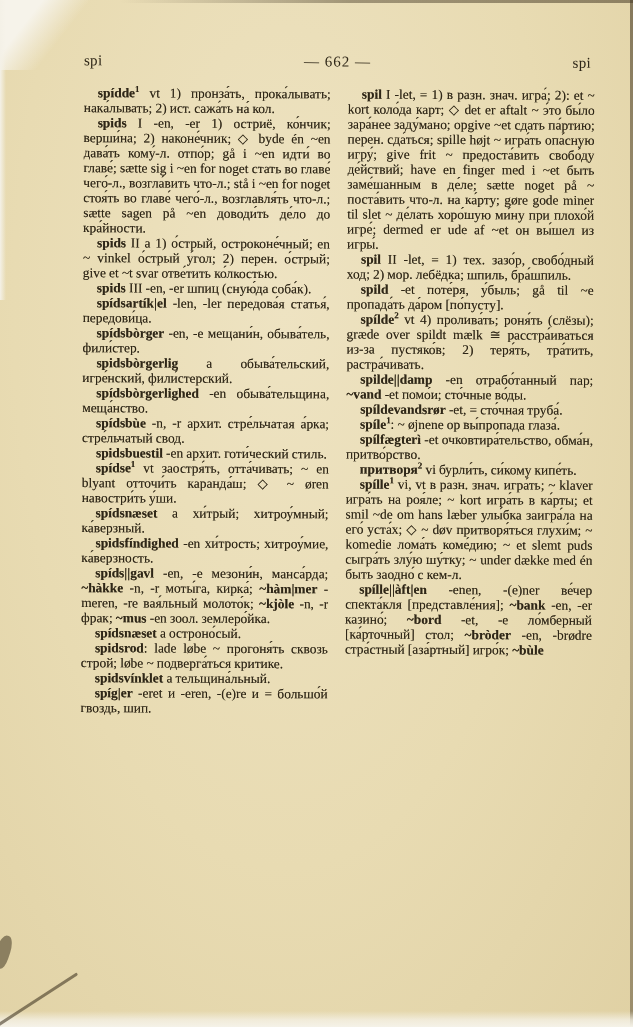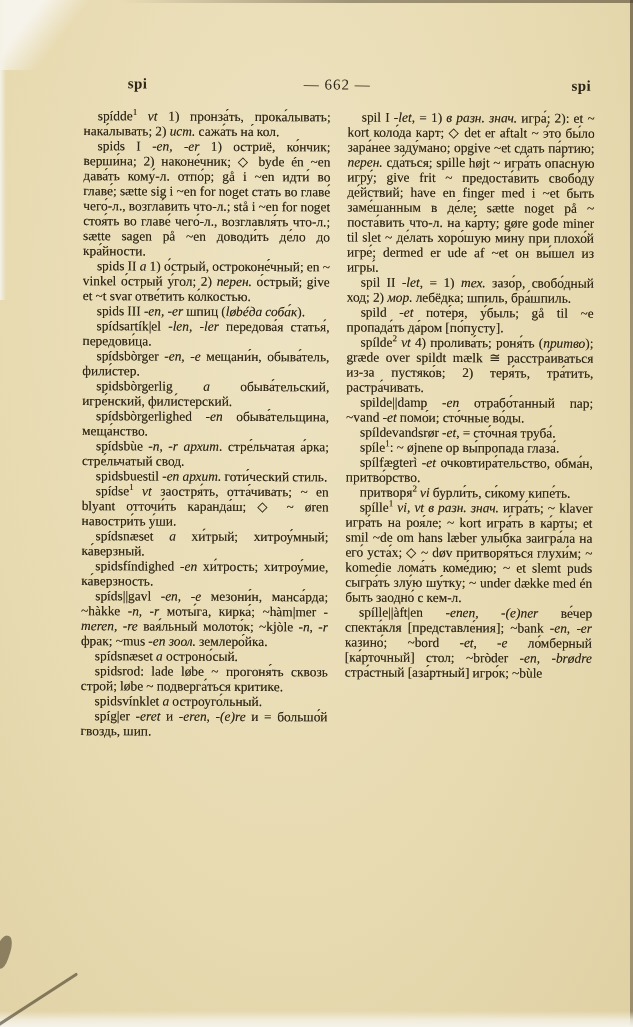--- a/index.html
+++ b/index.html
@@ -57,41 +57,41 @@
   .content {
     position: absolute; inset: 0;
     transform: rotate(0.3deg);
     transform-origin: 60px 60px;
   }
   .header {
     display: flex; justify-content: space-between; align-items: baseline;
     padding: 52px 42px 0 84px;
     font-size: 15px;
   }
-  .running-head { font-weight: 700; letter-spacing: .3px; margin-left: 44px; }
-  .pageno { letter-spacing: 1px; font-size: 15px; margin-top: 23px; }
+  .running-head { font-weight: 400; letter-spacing: .3px; }
+  .pageno { letter-spacing: 1px; font-size: 15px; }
   .columns {
     display: flex; gap: 17px;
     padding: 16px 38px 0 84px;
     height: 878px;
   }
   .col { width: 247px; height: 100%; overflow: hidden; }
   .entry {
     margin: 0;
     text-indent: 14px;
     text-align: justify;
     font-size: 13.4px;
     line-height: 15px;
     hyphens: auto;
     -webkit-hyphens: auto;
     word-spacing: -0.2px;
     text-shadow: 0 0 .4px rgba(42,32,15,.55);
   }
-  .entry .b { font-weight: 400; }
-  .entry .i { font-style: italic; }
+  .entry .b { font-weight: 700; }
+  .entry .i { }
   .entry sup { font-size: 9px; line-height: 0; vertical-align: super; }
 </style>
 </head>
 <body>
 
 <div class="paper">
   <div class="corner-wedge"></div>
   <div class="left-sliver"></div>
   <div class="edge-top"></div>
   <div class="edge-right"></div>
@@ -103,41 +103,41 @@
     <div class="header">
       <span class="running-head">spi</span>
       <span class="pageno">— 662 —</span>
       <span class="running-head">spi</span>
     </div>
     <div class="columns">
       <div class="col" id="col-left">
           <p class="entry"><span class="b">spídde</span><sup class="b">1</sup><span class="n"> </span><span class="i">vt</span><span class="n"> 1) пронза́ть, прока́лывать; нака́лывать; 2) </span><span class="i">ист.</span><span class="n"> сажа́ть на́ кол.</span></p>
           <p class="entry"><span class="b">spids</span><span class="n"> I </span><span class="i">-en, -er</span><span class="n"> 1) остриё, ко́нчик; верши́на; 2) наконе́чник; ◇ byde én ~en дава́ть кому́-л. отпо́р; gå i ~en идти́ во главе́; sætte sig i ~en for noget стать во главе́ чего́-л., возгла́вить что-л.; stå i ~en for noget стоя́ть во главе́ чего́-л., возглавля́ть что-л.; sætte sagen på ~en доводи́ть де́ло до кра́йности.</span></p>
           <p class="entry"><span class="b">spids</span><span class="n"> II </span><span class="i">a</span><span class="n"> 1) о́стрый, остроконе́чный; en ~ vinkel о́стрый у́гол; 2) </span><span class="i">перен.</span><span class="n"> о́стрый; give et ~t svar отве́тить ко́лкостью.</span></p>
-          <p class="entry"><span class="b">spids</span><span class="n"> III </span><span class="i">-en, -er</span><span class="n"> шпиц (</span><span class="i">løbéда соба́к</span><span class="n">).</span></p>
+          <p class="entry"><span class="b">spids</span><span class="n"> III </span><span class="i">-en, -er</span><span class="n"> шпиц (</span><span class="i">сную́да соба́к</span><span class="n">).</span></p>
           <p class="entry"><span class="b">spídsartík|el</span><span class="n"> </span><span class="i">-len, -ler</span><span class="n"> передова́я статья́, передови́ца.</span></p>
           <p class="entry"><span class="b">spídsbòrger</span><span class="n"> </span><span class="i">-en, -e</span><span class="n"> мещани́н, обыва́тель, фили́стер.</span></p>
           <p class="entry"><span class="b">spidsbòrgerlig</span><span class="n"> </span><span class="i">a</span><span class="n"> обыва́тельский, игре́нский, фили́стерский.</span></p>
           <p class="entry"><span class="b">spídsbòrgerlighed</span><span class="n"> </span><span class="i">-en</span><span class="n"> обыва́тельщина, меща́нство.</span></p>
           <p class="entry"><span class="b">spídsbùe</span><span class="n"> </span><span class="i">-n, -r</span><span class="n"> </span><span class="i">архит.</span><span class="n"> стре́льчатая а́рка; стре́льчатый свод.</span></p>
           <p class="entry"><span class="b">spidsbuestil</span><span class="n"> </span><span class="i">-en</span><span class="n"> </span><span class="i">архит.</span><span class="n"> готи́ческий стиль.</span></p>
           <p class="entry"><span class="b">spídse</span><sup class="b">1</sup><span class="n"> </span><span class="i">vt</span><span class="n"> заостря́ть, отта́чивать; ~ en blyant отточи́ть каранда́ш; ◇ ~ øren навостри́ть у́ши.</span></p>
           <p class="entry"><span class="b">spídsnæset</span><span class="n"> </span><span class="i">a</span><span class="n"> хи́трый; хитроу́мный; ка́верзный.</span></p>
           <p class="entry"><span class="b">spidsfíndighed</span><span class="n"> </span><span class="i">-en</span><span class="n"> хи́трость; хитроу́мие, ка́верзность.</span></p>
           <p class="entry"><span class="b">spíds||gavl</span><span class="n"> </span><span class="i">-en, -e</span><span class="n"> мезони́н, манса́рда; </span><span class="b">~hàkke</span><span class="n"> </span><span class="i">-n, -r</span><span class="n"> моты́га, кирка́; </span><span class="b">~hàm|mer</span><span class="n"> </span><span class="i">-meren, -re</span><span class="n"> вая́льный молото́к; </span><span class="b">~kjòle</span><span class="n"> </span><span class="i">-n, -r</span><span class="n"> фрак; </span><span class="b">~mus</span><span class="n"> </span><span class="i">-en</span><span class="n"> </span><span class="i">зоол.</span><span class="n"> землеро́йка.</span></p>
           <p class="entry"><span class="b">spídsnæset</span><span class="n"> </span><span class="i">a</span><span class="n"> остроно́сый.</span></p>
           <p class="entry"><span class="b">spidsrod</span><span class="n">: lade løbe ~ прогоня́ть сквозь строй; løbe ~ подверга́ться критике.</span></p>
-          <p class="entry"><span class="b">spidsvínklet</span><span class="n"> </span><span class="i">a</span><span class="n"> остроуго́льный.</span></p>
+          <p class="entry"><span class="b">spidsvínklet</span><span class="n"> </span><span class="i">a</span><span class="n"> тельщина́льный.</span></p>
           <p class="entry"><span class="b">spíg|er</span><span class="n"> </span><span class="i">-eret</span><span class="n"> и </span><span class="i">-eren, -(e)re</span><span class="n"> и = большо́й гвоздь, шип.</span></p>
         </div>
       <div class="col" id="col-right">
           <p class="entry"><span class="b">spil</span><span class="n"> I </span><span class="i">-let</span><span class="n">, = 1) </span><span class="i">в разн. знач.</span><span class="n"> игра́; 2): et ~ kort коло́да карт; ◇ det er aftalt ~ э́то бы́ло зара́нее заду́мано; opgive ~et сдать па́ртию; </span><span class="i">перен.</span><span class="n"> сда́ться; spille højt ~ игра́ть опа́сную игру́; give frit ~ предоста́вить свобо́ду де́йствий; have en finger med i ~et быть заме́шанным в де́ле; sætte noget på ~ поста́вить что-л. на ка́рту; gøre gode miner til slet ~ де́лать хоро́шую ми́ну при плохо́й игре́; dermed er ude af ~et он вы́шел из игры́.</span></p>
           <p class="entry"><span class="b">spil</span><span class="n"> II </span><span class="i">-let</span><span class="n">, = 1) </span><span class="i">тех.</span><span class="n"> зазо́р, свобо́дный ход; 2) </span><span class="i">мор.</span><span class="n"> лебёдка; шпиль, бра́шпиль.</span></p>
           <p class="entry"><span class="b">spild</span><span class="n"> </span><span class="i">-et</span><span class="n"> поте́ря, у́быль; gå til ~e пропада́ть да́ром [по́пусту].</span></p>
-          <p class="entry"><span class="b">spílde</span><sup class="b">2</sup><span class="n"> </span><span class="i">vt</span><span class="n"> 4) пролива́ть; роня́ть (</span><span class="i">притво</span><span class="n">); græde over spildt mælk ≅ расстра́иваться из-за пустяко́в; 2) теря́ть, тра́тить, растра́чивать.</span></p>
+          <p class="entry"><span class="b">spílde</span><sup class="b">2</sup><span class="n"> </span><span class="i">vt</span><span class="n"> 4) пролива́ть; роня́ть (</span><span class="i">слёзы</span><span class="n">); græde over spildt mælk ≅ расстра́иваться из-за пустяко́в; 2) теря́ть, тра́тить, растра́чивать.</span></p>
           <p class="entry"><span class="b">spilde||damp</span><span class="n"> </span><span class="i">-en</span><span class="n"> отрабо́танный пар; </span><span class="b">~vand</span><span class="n"> </span><span class="i">-et</span><span class="n"> помо́и; сто́чные во́ды.</span></p>
           <p class="entry"><span class="b">spíldevandsrør</span><span class="n"> </span><span class="i">-et</span><span class="n">, = сто́чная труба́.</span></p>
           <p class="entry"><span class="b">spíle</span><sup class="b">1</sup><span class="n">: ~ øjnene op вы́пропада глаза́.</span></p>
           <p class="entry"><span class="b">spílfægterì</span><span class="n"> </span><span class="i">-et</span><span class="n"> очковтира́тельство, обма́н, притво́рство.</span></p>
           <p class="entry"><span class="b">притворя</span><sup class="b">2</sup><span class="n"> </span><span class="i">vi</span><span class="n"> бурли́ть, си́кому кипе́ть.</span></p>
           <p class="entry"><span class="b">spílle</span><sup class="b">1</sup><span class="n"> </span><span class="i">vi, vt в разн. знач.</span><span class="n"> игра́ть; ~ klaver игра́ть на роя́ле; ~ kort игра́ть в ка́рты; et smil ~de om hans læber улы́бка заигра́ла на его́ уста́х; ◇ ~ døv притворя́ться глухи́м; ~ komedie лома́ть коме́дию; ~ et slemt puds сыгра́ть злу́ю шу́тку; ~ under dække med én быть заодно́ с кем-л.</span></p>
           <p class="entry"><span class="b">spílle||àft|en</span><span class="n"> </span><span class="i">-enen, -(e)ner</span><span class="n"> ве́чер спекта́кля [представле́ния]; </span><span class="b">~bank</span><span class="n"> </span><span class="i">-en, -er</span><span class="n"> казино́; </span><span class="b">~bord</span><span class="n"> </span><span class="i">-et, -e</span><span class="n"> ло́мберный [ка́рточный] стол; </span><span class="b">~bròder</span><span class="n"> </span><span class="i">-en, -brødre</span><span class="n"> стра́стный [аза́ртный] игро́к; </span><span class="b">~bùle</span></p>
         </div>
     </div>
   </div>

